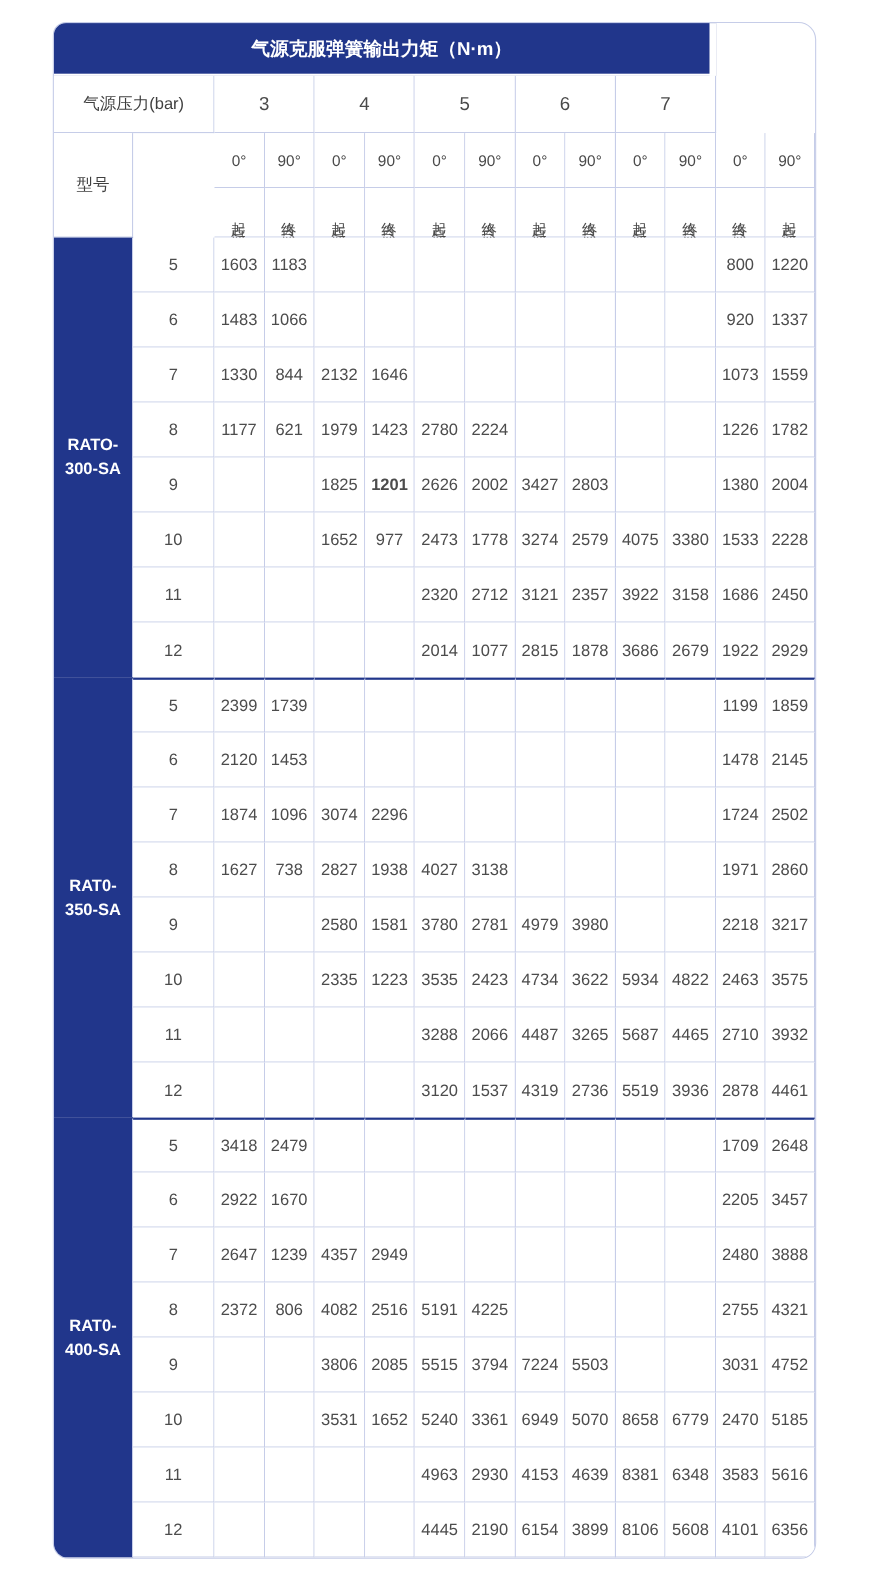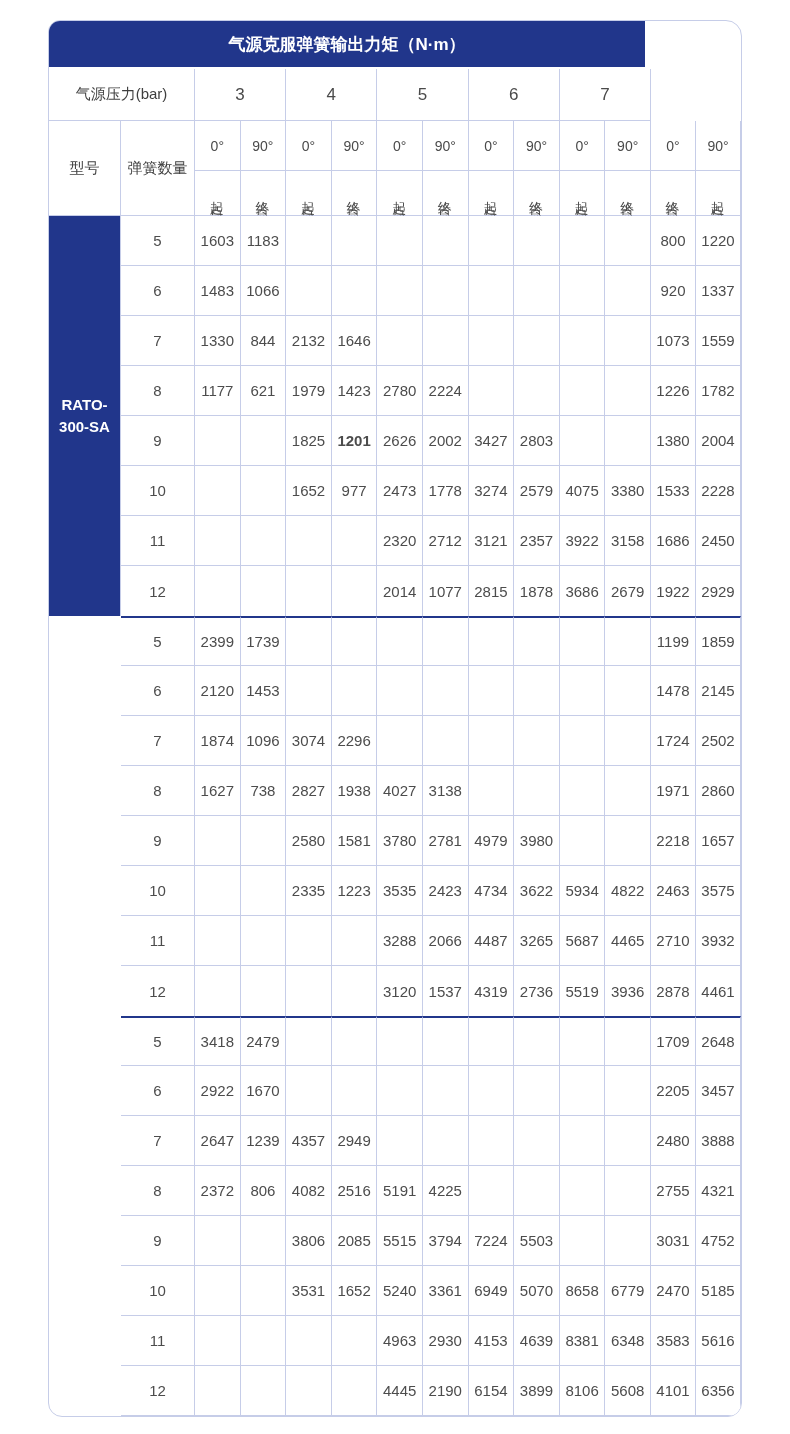--- a/index.html
+++ b/index.html
@@ -59,21 +59,20 @@
   .gsep{border-top:2px solid #21368b;}
   .gend{border-bottom:none;}
 </style>
 </head>
 <body>
 
 <div class="tbl" id="tbl">
   <div class="title">气源克服弹簧输出力矩（N·m）</div>
   <div class="hcell plabel">气源压力(bar)</div>
   <div class="hcell mcol">型号</div>
-  <div class="hcell scol">弹簧数量</div>
 <div class="hcell pnum" style="grid-area: 2 / 3 / auto / span 2;">3</div>
     <div class="hcell pnum" style="grid-area: 2 / 5 / auto / span 2;">4</div>
     <div class="hcell pnum" style="grid-area: 2 / 7 / auto / span 2;">5</div>
     <div class="hcell pnum" style="grid-area: 2 / 9 / auto / span 2;">6</div>
     <div class="hcell pnum" style="grid-area: 2 / 11 / auto / span 2;">7</div>
     <div class="hcell deg" style="grid-area: 3 / 3;">0°</div>
     <div class="hcell deg" style="grid-area: 3 / 4;">90°</div>
     <div class="hcell deg" style="grid-area: 3 / 5;">0°</div>
     <div class="hcell deg" style="grid-area: 3 / 6;">90°</div>
     <div class="hcell deg" style="grid-area: 3 / 7;">0°</div>
@@ -194,20 +193,21 @@
     <div class="dcell gend" style="grid-area: 12 / 5;"></div>
     <div class="dcell gend" style="grid-area: 12 / 6;"></div>
     <div class="dcell gend" style="grid-area: 12 / 7;">2014</div>
     <div class="dcell gend" style="grid-area: 12 / 8;">1077</div>
     <div class="dcell gend" style="grid-area: 12 / 9;">2815</div>
     <div class="dcell gend" style="grid-area: 12 / 10;">1878</div>
     <div class="dcell gend" style="grid-area: 12 / 11;">3686</div>
     <div class="dcell gend" style="grid-area: 12 / 12;">2679</div>
     <div class="dcell gend" style="grid-area: 12 / 13;">1922</div>
     <div class="dcell gend" style="grid-area: 12 / 14;">2929</div>
+    <div class="model gsep" style="grid-area: 13 / 1 / span 8;">RAT0-350-SA</div>
     <div class="dcell gsep" style="grid-area: 13 / 2;">5</div>
     <div class="dcell gsep" style="grid-area: 13 / 3;">2399</div>
     <div class="dcell gsep" style="grid-area: 13 / 4;">1739</div>
     <div class="dcell gsep" style="grid-area: 13 / 5;"></div>
     <div class="dcell gsep" style="grid-area: 13 / 6;"></div>
     <div class="dcell gsep" style="grid-area: 13 / 7;"></div>
     <div class="dcell gsep" style="grid-area: 13 / 8;"></div>
     <div class="dcell gsep" style="grid-area: 13 / 9;"></div>
     <div class="dcell gsep" style="grid-area: 13 / 10;"></div>
     <div class="dcell gsep" style="grid-area: 13 / 11;"></div>
@@ -258,21 +258,21 @@
     <div class="dcell" style="grid-area: 17 / 4;"></div>
     <div class="dcell" style="grid-area: 17 / 5;">2580</div>
     <div class="dcell" style="grid-area: 17 / 6;">1581</div>
     <div class="dcell" style="grid-area: 17 / 7;">3780</div>
     <div class="dcell" style="grid-area: 17 / 8;">2781</div>
     <div class="dcell" style="grid-area: 17 / 9;">4979</div>
     <div class="dcell" style="grid-area: 17 / 10;">3980</div>
     <div class="dcell" style="grid-area: 17 / 11;"></div>
     <div class="dcell" style="grid-area: 17 / 12;"></div>
     <div class="dcell" style="grid-area: 17 / 13;">2218</div>
-    <div class="dcell" style="grid-area: 17 / 14;">1657</div>
+    <div class="dcell" style="grid-area: 17 / 14;">3217</div>
     <div class="dcell" style="grid-area: 18 / 2;">10</div>
     <div class="dcell" style="grid-area: 18 / 3;"></div>
     <div class="dcell" style="grid-area: 18 / 4;"></div>
     <div class="dcell" style="grid-area: 18 / 5;">2335</div>
     <div class="dcell" style="grid-area: 18 / 6;">1223</div>
     <div class="dcell" style="grid-area: 18 / 7;">3535</div>
     <div class="dcell" style="grid-area: 18 / 8;">2423</div>
     <div class="dcell" style="grid-area: 18 / 9;">4734</div>
     <div class="dcell" style="grid-area: 18 / 10;">3622</div>
     <div class="dcell" style="grid-area: 18 / 11;">5934</div>
@@ -298,20 +298,21 @@
     <div class="dcell gend" style="grid-area: 20 / 5;"></div>
     <div class="dcell gend" style="grid-area: 20 / 6;"></div>
     <div class="dcell gend" style="grid-area: 20 / 7;">3120</div>
     <div class="dcell gend" style="grid-area: 20 / 8;">1537</div>
     <div class="dcell gend" style="grid-area: 20 / 9;">4319</div>
     <div class="dcell gend" style="grid-area: 20 / 10;">2736</div>
     <div class="dcell gend" style="grid-area: 20 / 11;">5519</div>
     <div class="dcell gend" style="grid-area: 20 / 12;">3936</div>
     <div class="dcell gend" style="grid-area: 20 / 13;">2878</div>
     <div class="dcell gend" style="grid-area: 20 / 14;">4461</div>
+    <div class="model gsep" style="grid-area: 21 / 1 / span 8;">RAT0-400-SA</div>
     <div class="dcell gsep" style="grid-area: 21 / 2;">5</div>
     <div class="dcell gsep" style="grid-area: 21 / 3;">3418</div>
     <div class="dcell gsep" style="grid-area: 21 / 4;">2479</div>
     <div class="dcell gsep" style="grid-area: 21 / 5;"></div>
     <div class="dcell gsep" style="grid-area: 21 / 6;"></div>
     <div class="dcell gsep" style="grid-area: 21 / 7;"></div>
     <div class="dcell gsep" style="grid-area: 21 / 8;"></div>
     <div class="dcell gsep" style="grid-area: 21 / 9;"></div>
     <div class="dcell gsep" style="grid-area: 21 / 10;"></div>
     <div class="dcell gsep" style="grid-area: 21 / 11;"></div>

